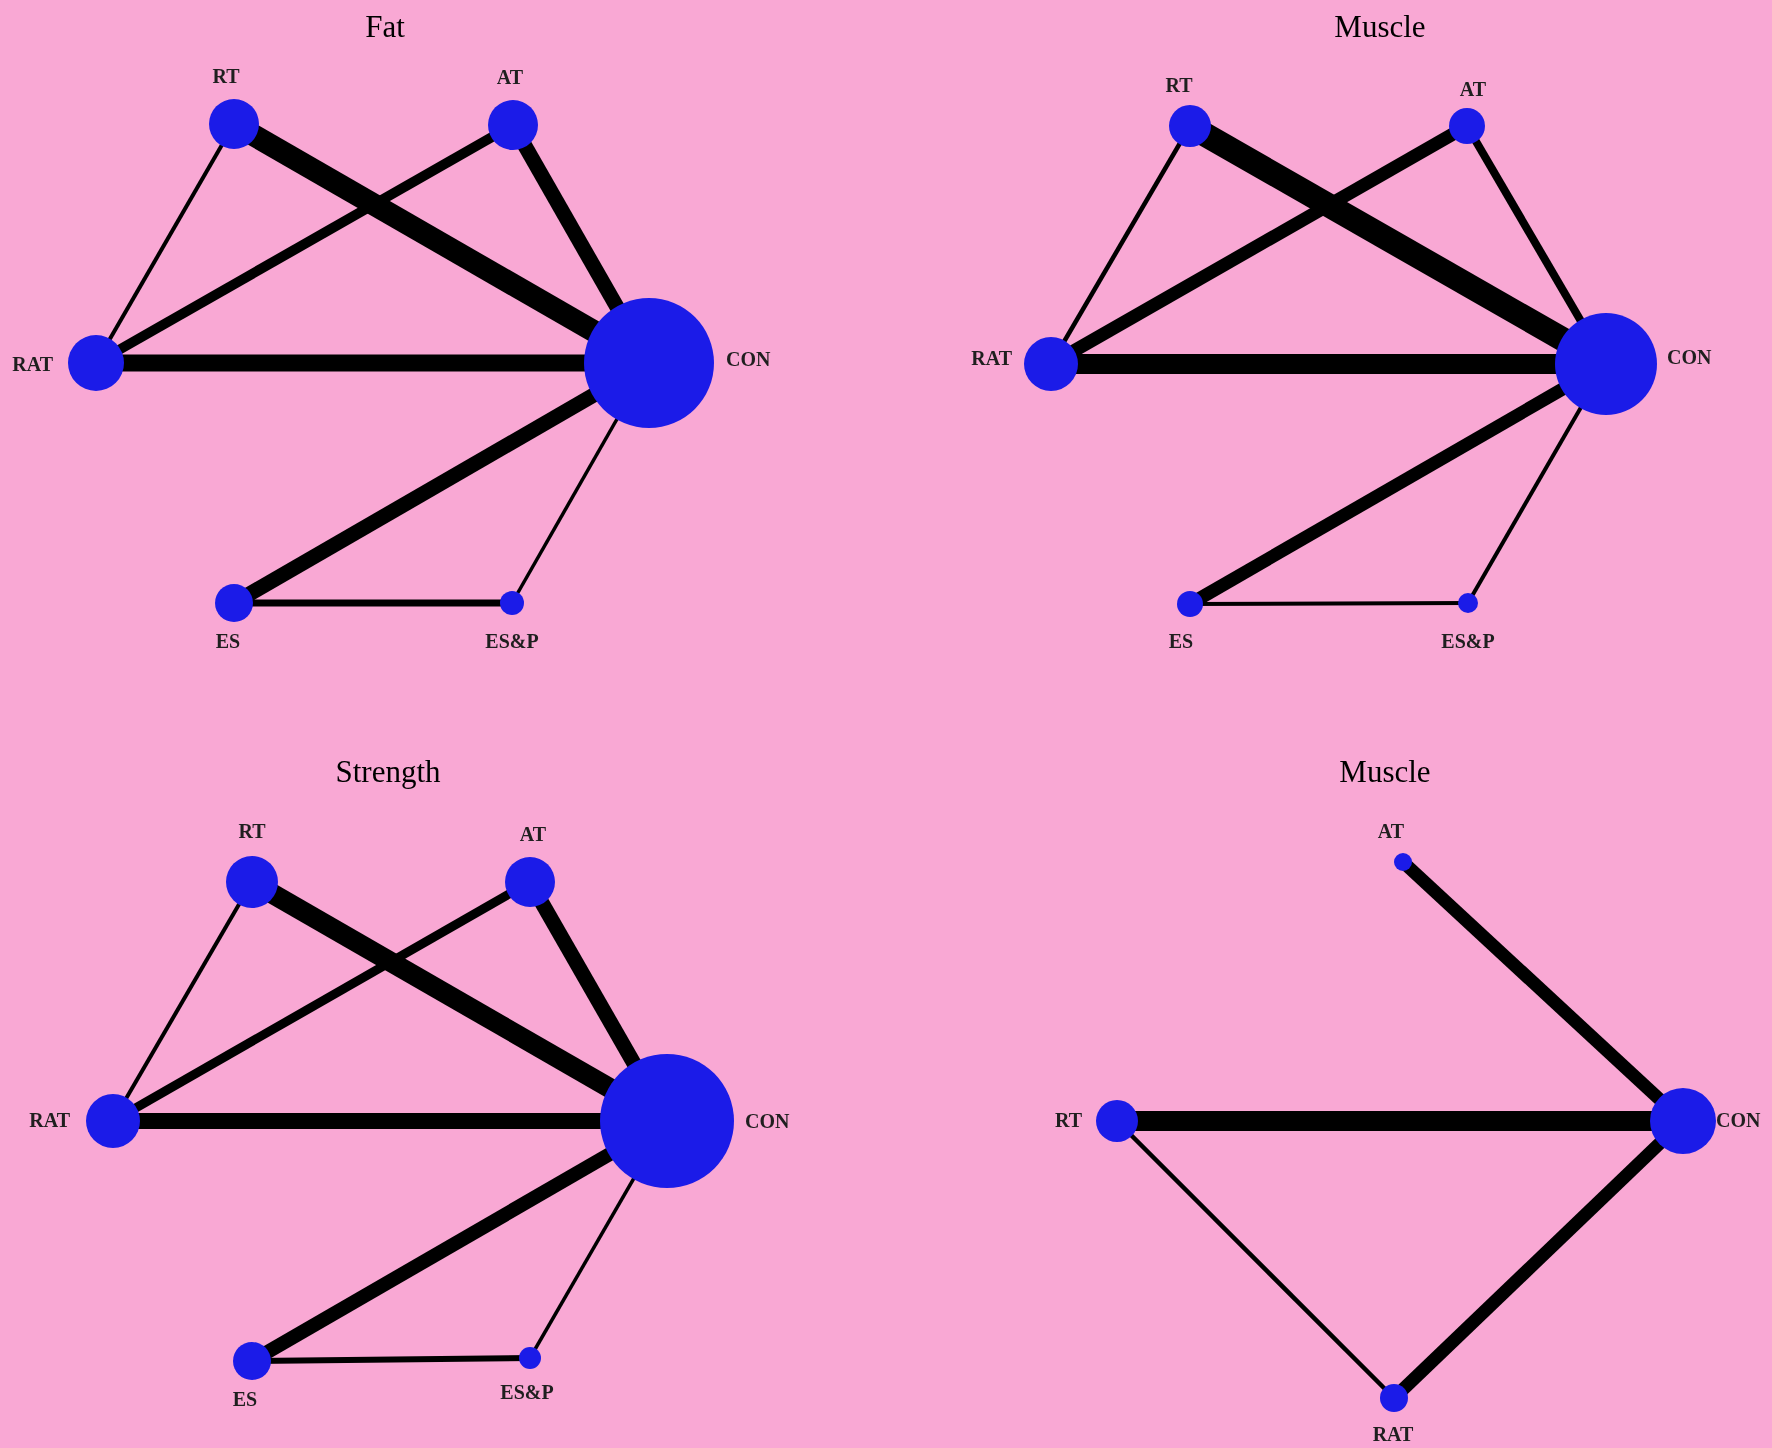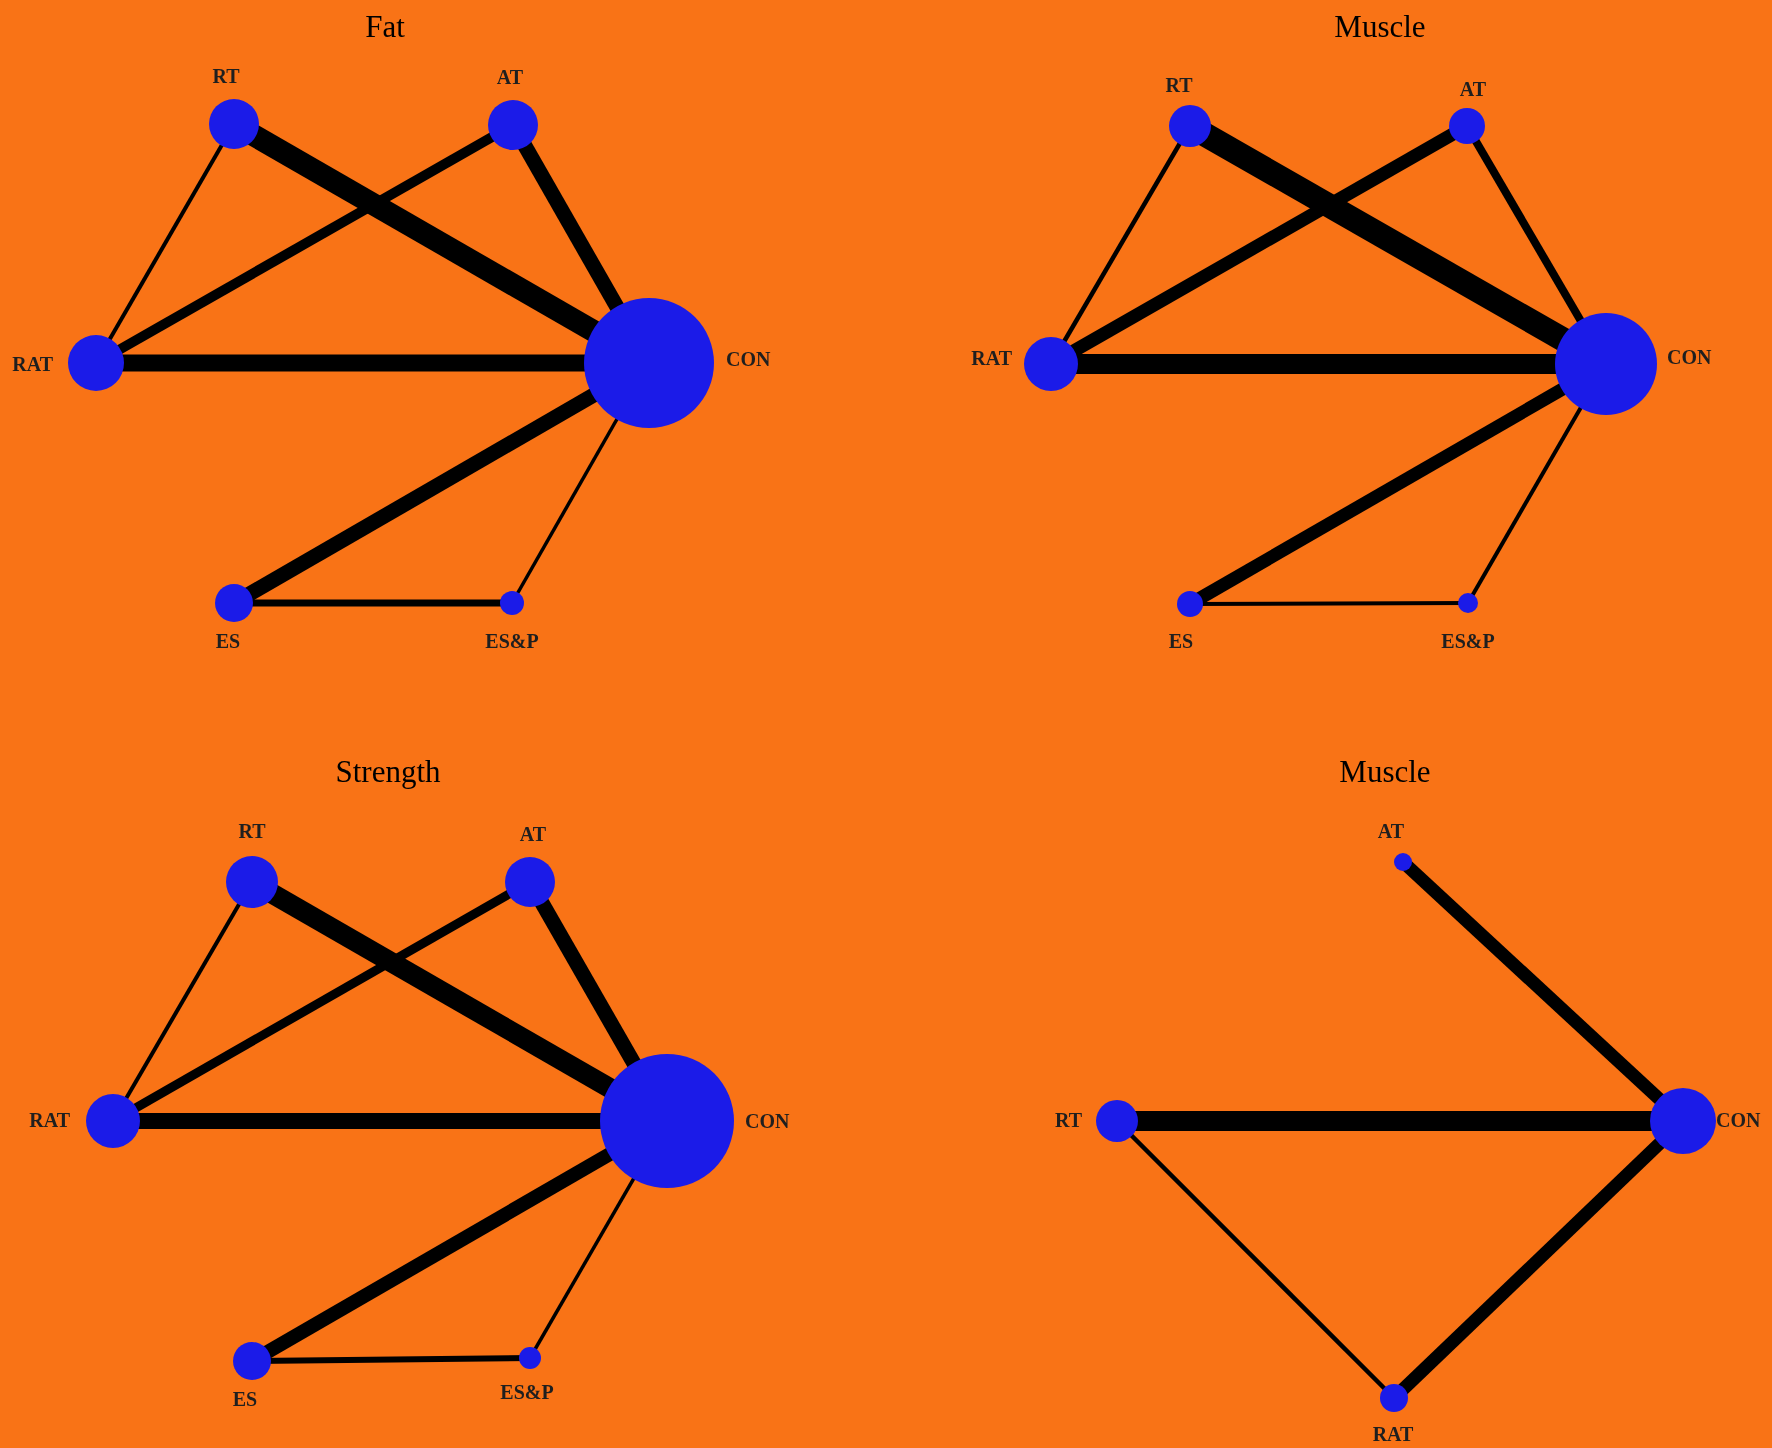--- a/index.html
+++ b/index.html
@@ -1,20 +1,20 @@
 <!DOCTYPE html>
 <html><head>
 <meta charset="utf-8">
 <style>
   html, body { margin: 0; padding: 0; background: #ffffff; }
   .figure-wrap {
     position: relative;
     width: 1772px;
     height: 1448px;
-    background: #f97316;
+    background: #f9a8d4;
     overflow: hidden;
   }
   svg { display: block; }
   text {
     font-family: "Liberation Serif", "DejaVu Serif", serif;
   }
   .panel-title {
     font-size: 31px;
     font-weight: 400;
   }

